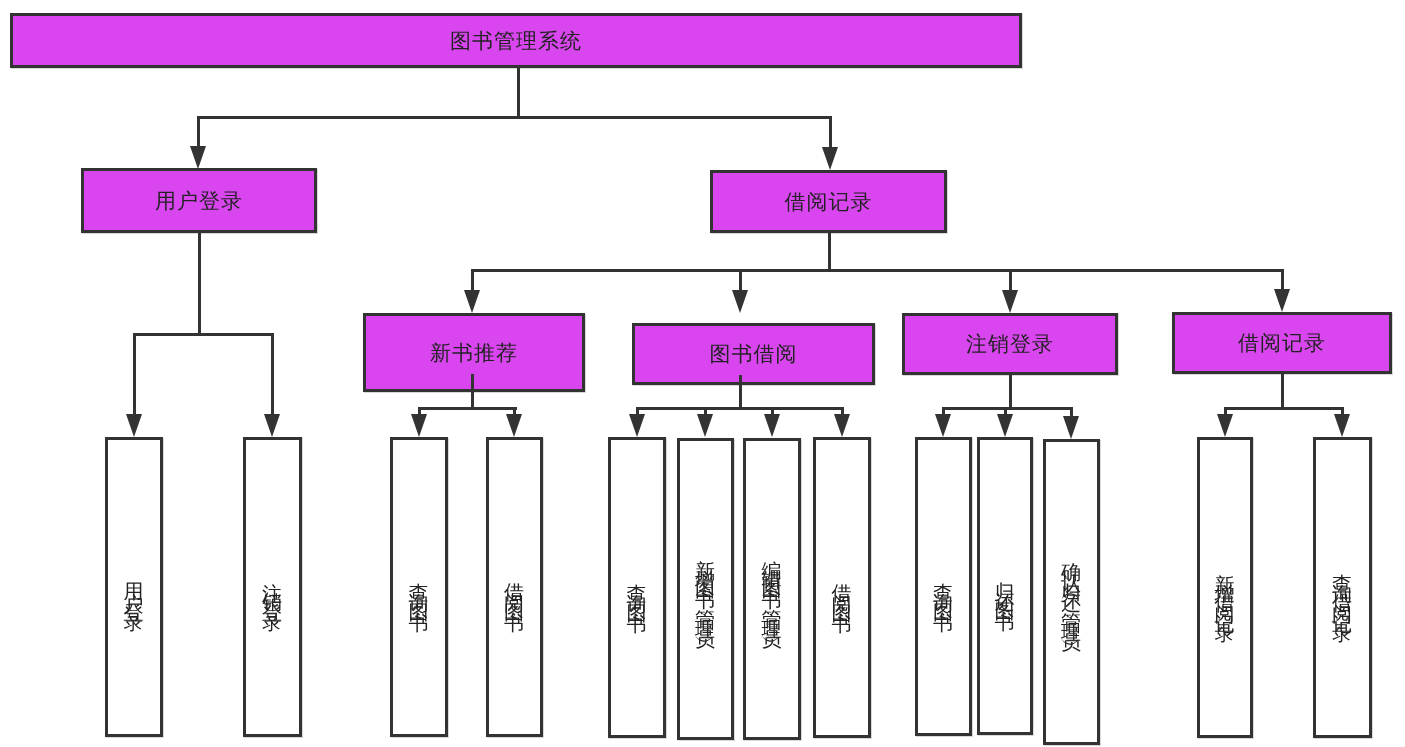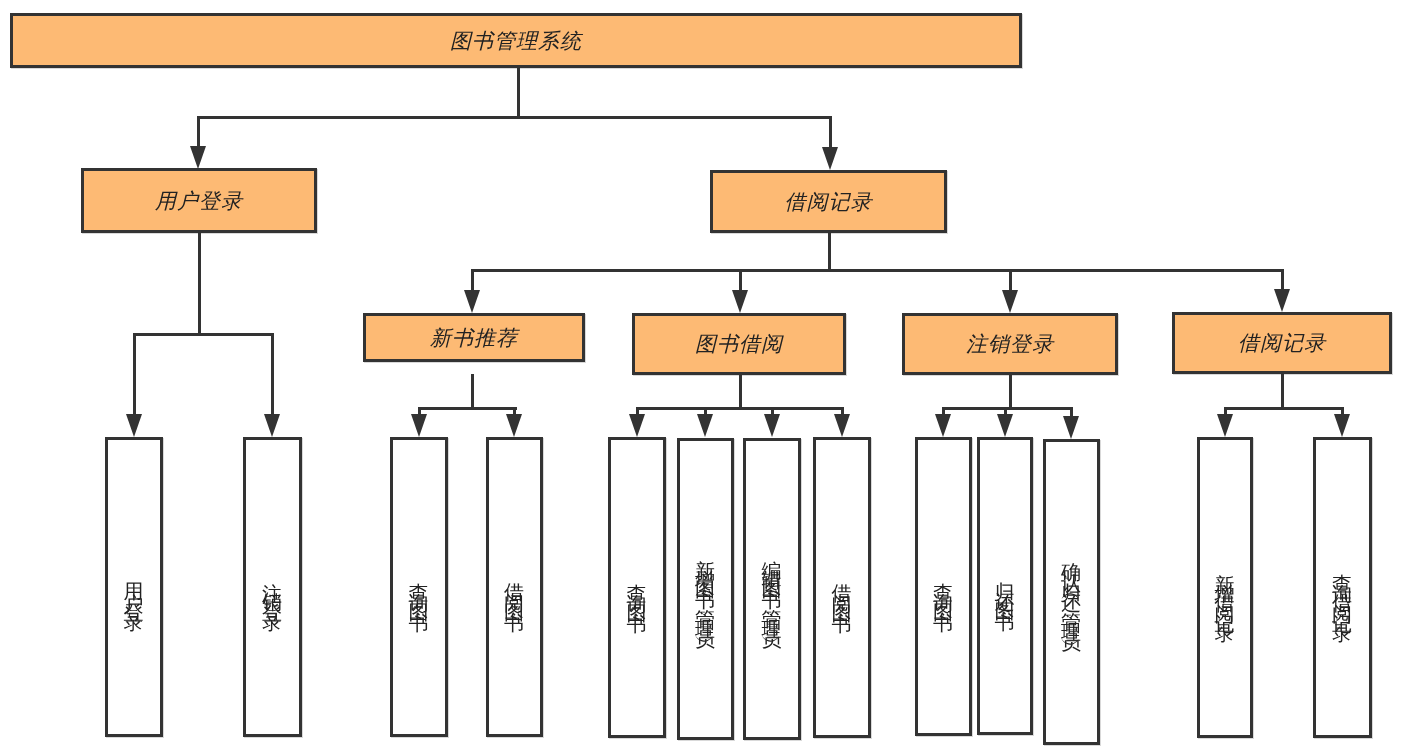--- a/index.html
+++ b/index.html
@@ -6,26 +6,25 @@
   #stage{
     position:relative;
     width:1405px;height:747px;
     background:#ffffff;
     font-family:"DejaVu Sans","Liberation Sans",sans-serif;
     overflow:hidden;
   }
   .hbox{
     position:absolute;
     border:3px solid #333333;
-    background:#fdba74;
+    background:#d946ef;
     display:flex;align-items:center;justify-content:center;
     font-size:21px;letter-spacing:1px;color:#222222;
     box-sizing:border-box;
     box-shadow:1px 1px 0 rgba(0,0,0,0.15);
-    font-style:italic;
   }
   .leaf{
     position:absolute;
     border:3px solid #333333;
     background:#ffffff;
     display:flex;align-items:center;justify-content:center;
     box-sizing:border-box;
     box-shadow:1px 1px 0 rgba(0,0,0,0.15);
   }
   .vtext{
@@ -61,24 +60,24 @@
     <span>图书管理系统</span>
   </div>
 
   <div class="hbox" style="left:81px;top:168px;width:236px;height:65px">
     <span>用户登录</span>
   </div>
   <div class="hbox" style="left:710px;top:170px;width:237px;height:63px">
     <span>借阅记录</span>
   </div>
 
-  <div class="hbox" style="left:363px;top:313px;width:222px;height:49px">
+  <div class="hbox" style="left:363px;top:313px;width:222px;height:79px">
     <span>新书推荐</span>
   </div>
-  <div class="hbox" style="left:632px;top:313px;width:214px;height:62px">
+  <div class="hbox" style="left:632px;top:323px;width:243px;height:62px">
     <span>图书借阅</span>
   </div>
   <div class="hbox" style="left:902px;top:313px;width:216px;height:62px">
     <span>注销登录</span>
   </div>
   <div class="hbox" style="left:1172px;top:312px;width:220px;height:62px">
     <span>借阅记录</span>
   </div>
 
   <div class="leaf" style="left:105px;top:437px;width:58px;height:300px">

